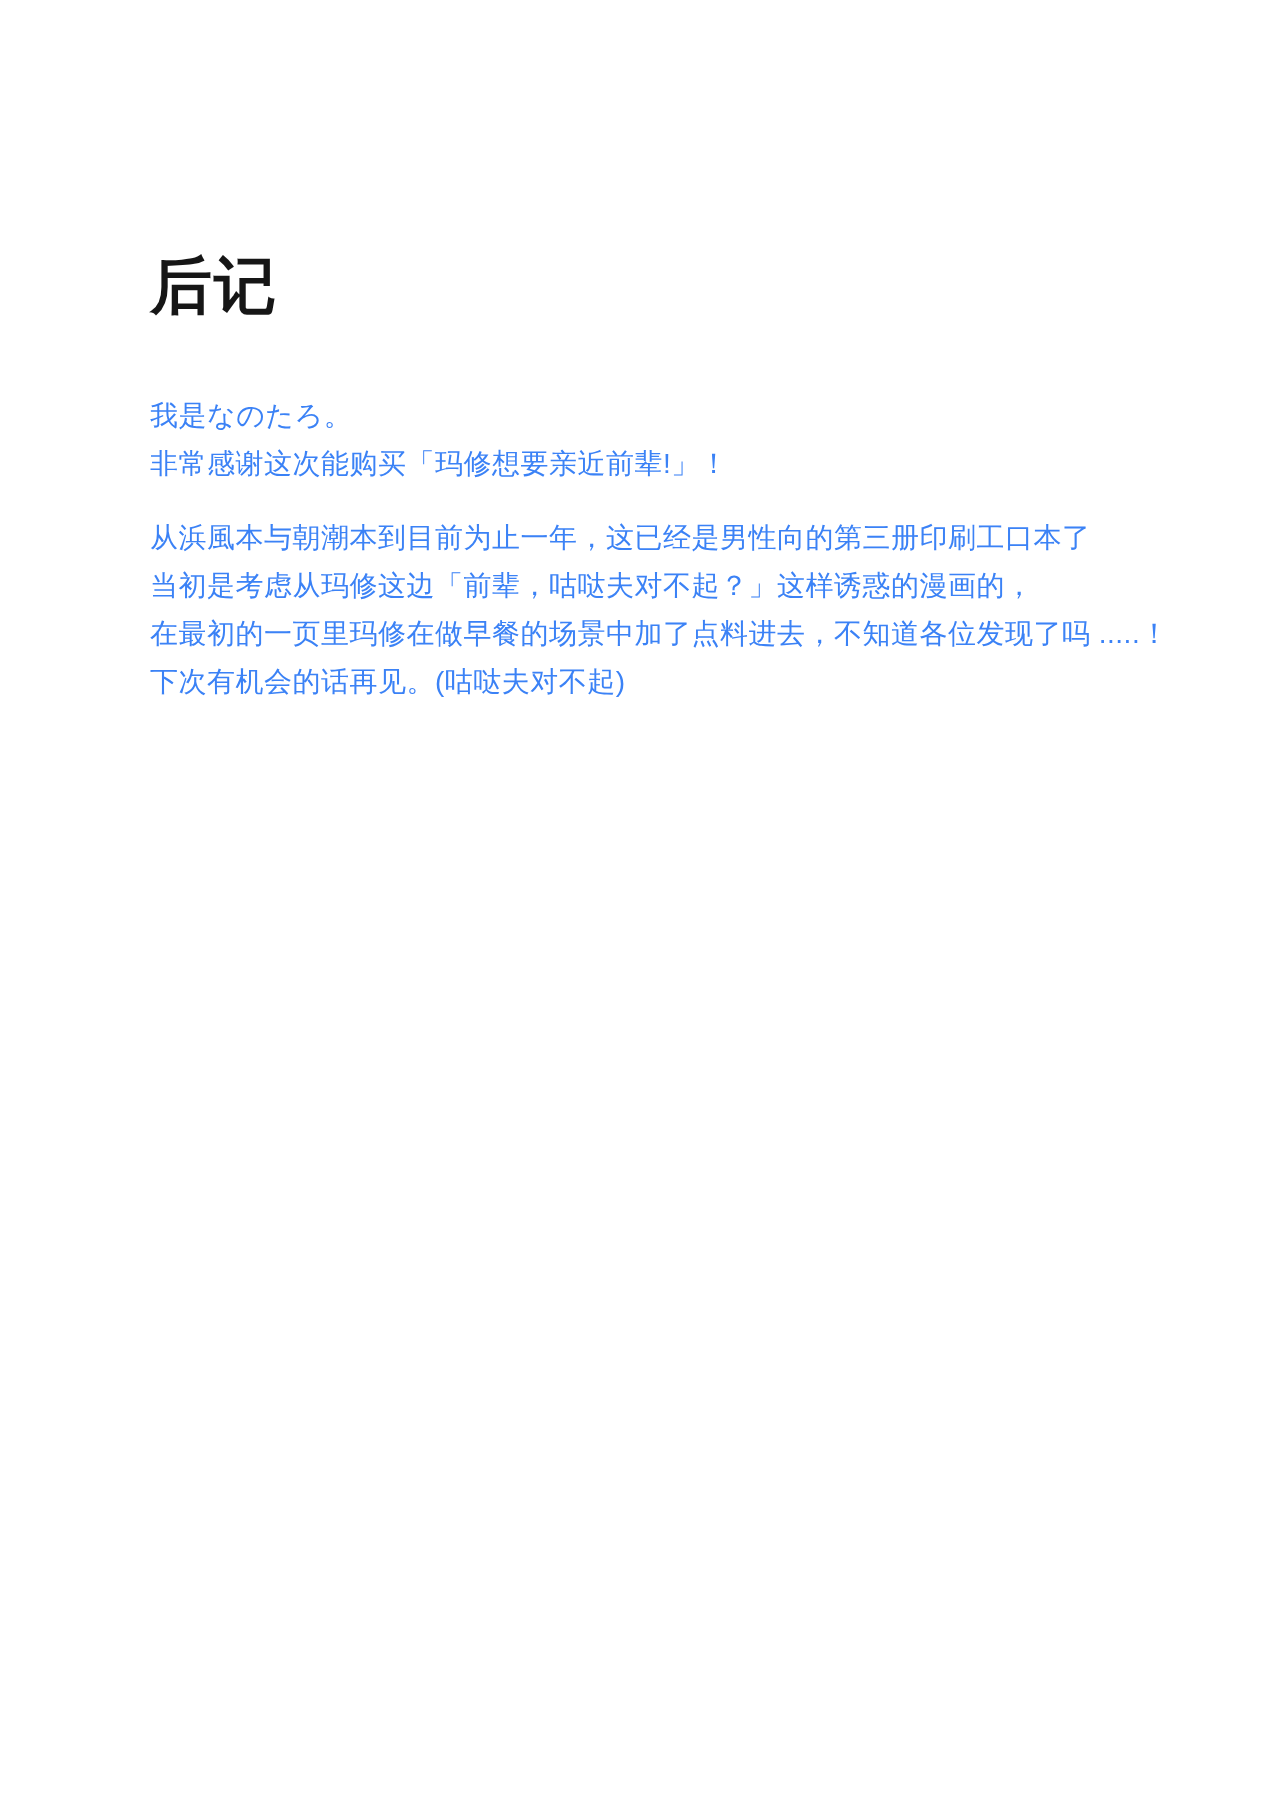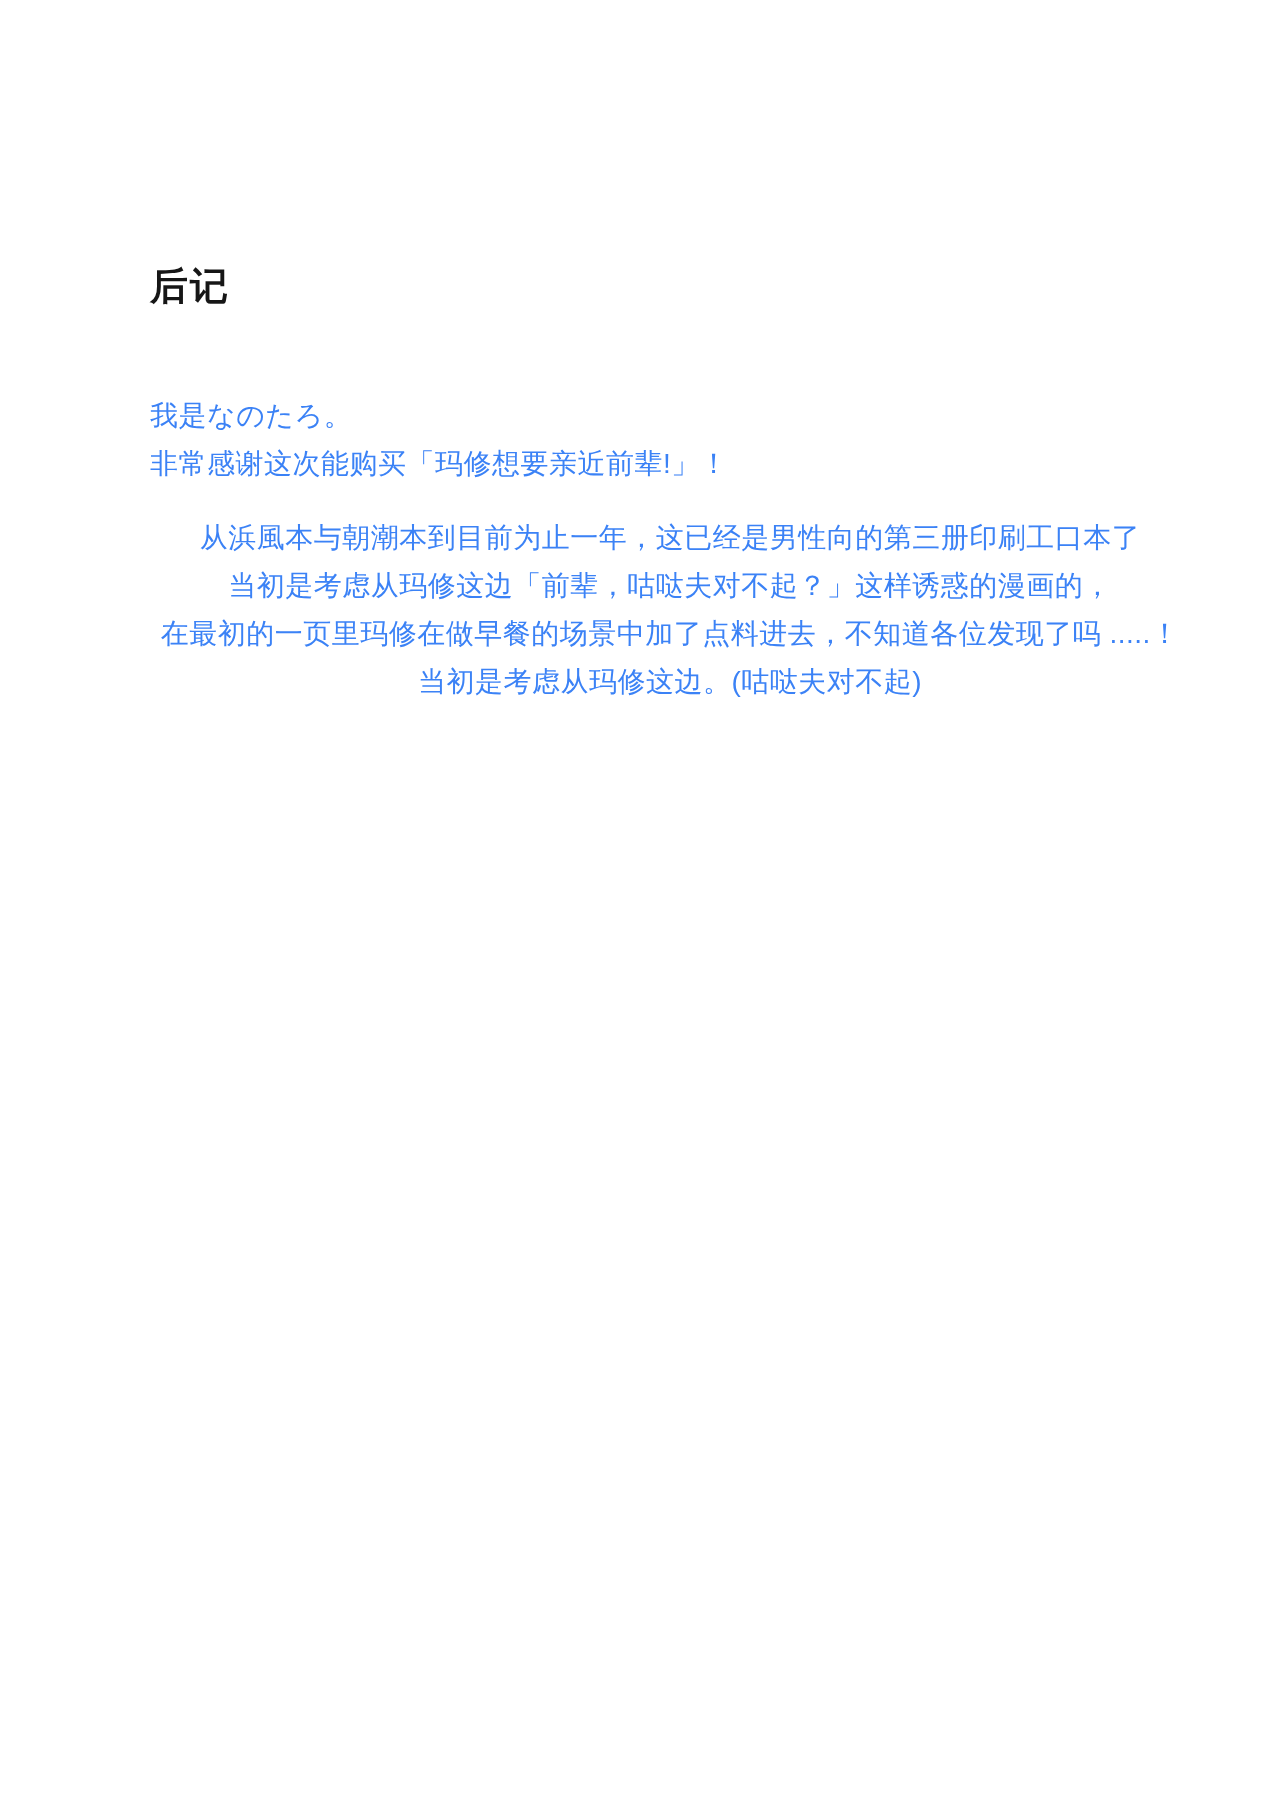--- a/index.html
+++ b/index.html
@@ -16,31 +16,31 @@
     font-family: "Liberation Sans", sans-serif;
     color: #1b1b1b;
   }
   .content {
     padding-left: 150px;
     padding-right: 90px;
   }
   .afterword-title {
     margin: 0;
     padding-top: 260px;
-    font-size: 38px;
+    font-size: 62px;
     line-height: 52px;
     font-weight: 600;
     letter-spacing: 2px;
     color: #161616;
   }
   .para {
     margin: 0;
   }
   .para-1 { margin-top: 80px; }
-  .para-2 { margin-top: 26px; text-align: center; }
+  .para-2 { margin-top: 26px; }
   .para-3 { margin-top: 10px; }
   .line {
     margin: 0;
     font-size: 28px;
     line-height: 48px;
     font-weight: 500;
     letter-spacing: 0.5px;
     white-space: nowrap;
     color: #3b82f6;
   }
@@ -55,18 +55,18 @@
 
     <div class="para para-1">
       <p class="line">我是なのたろ。</p>
       <p class="line">非常感谢这次能购买「玛修想要亲近前辈!」！</p>
     </div>
 
     <div class="para para-2">
       <p class="line">从浜風本与朝潮本到目前为止一年，这已经是男性向的第三册印刷工口本了</p>
       <p class="line">当初是考虑从玛修这边「前辈，咕哒夫对不起？」这样诱惑的漫画的，</p>
       <p class="line">在最初的一页里玛修在做早餐的场景中加了点料进去，不知道各位发现了吗 .....！</p>
-      <p class="line">当初是考虑从玛修这边。(咕哒夫对不起)</p>
+      <p class="line">下次有机会的话再见。(咕哒夫对不起)</p>
     </div>
 
 
   </div>
 </div>
 
 </body></html>

